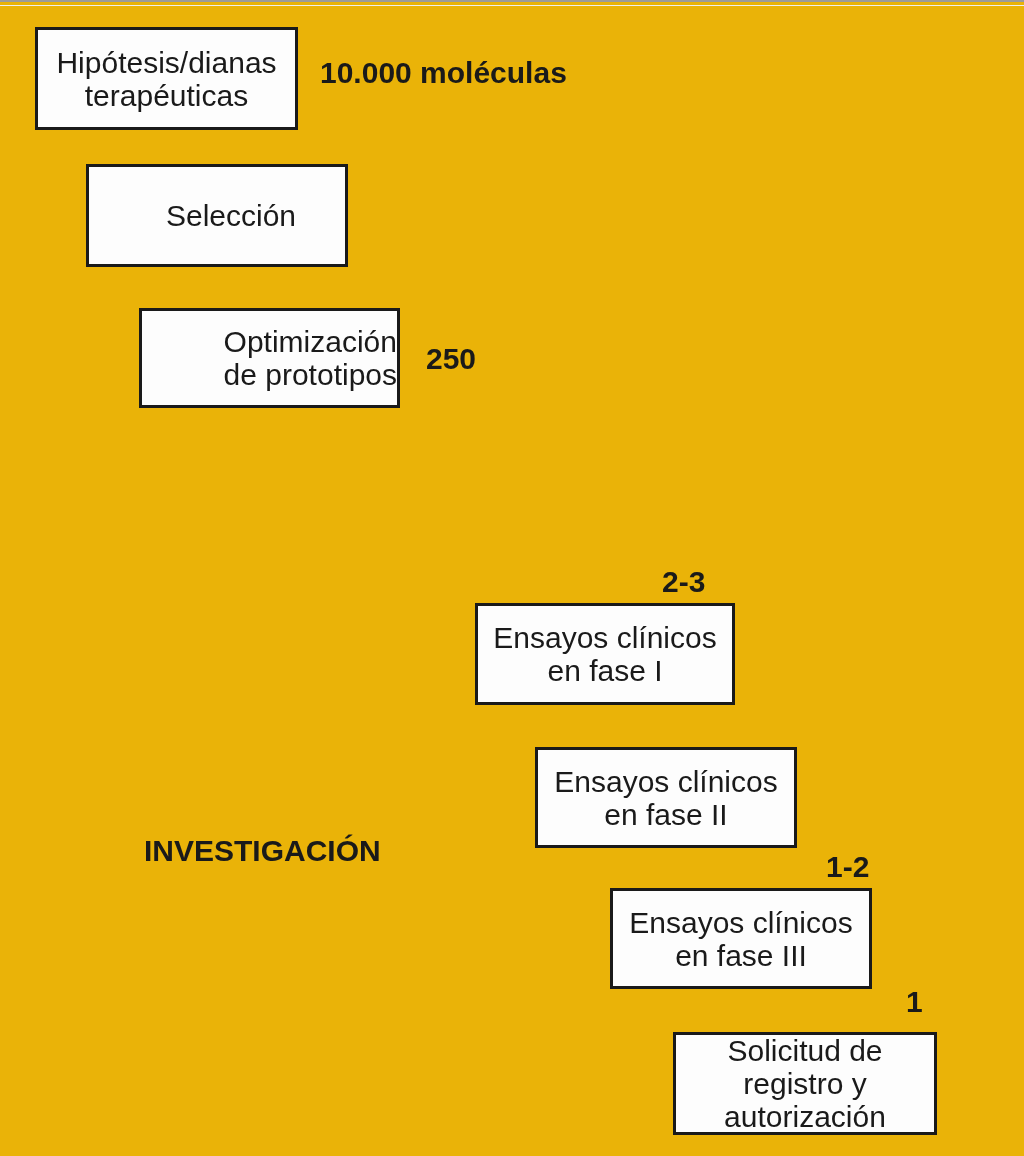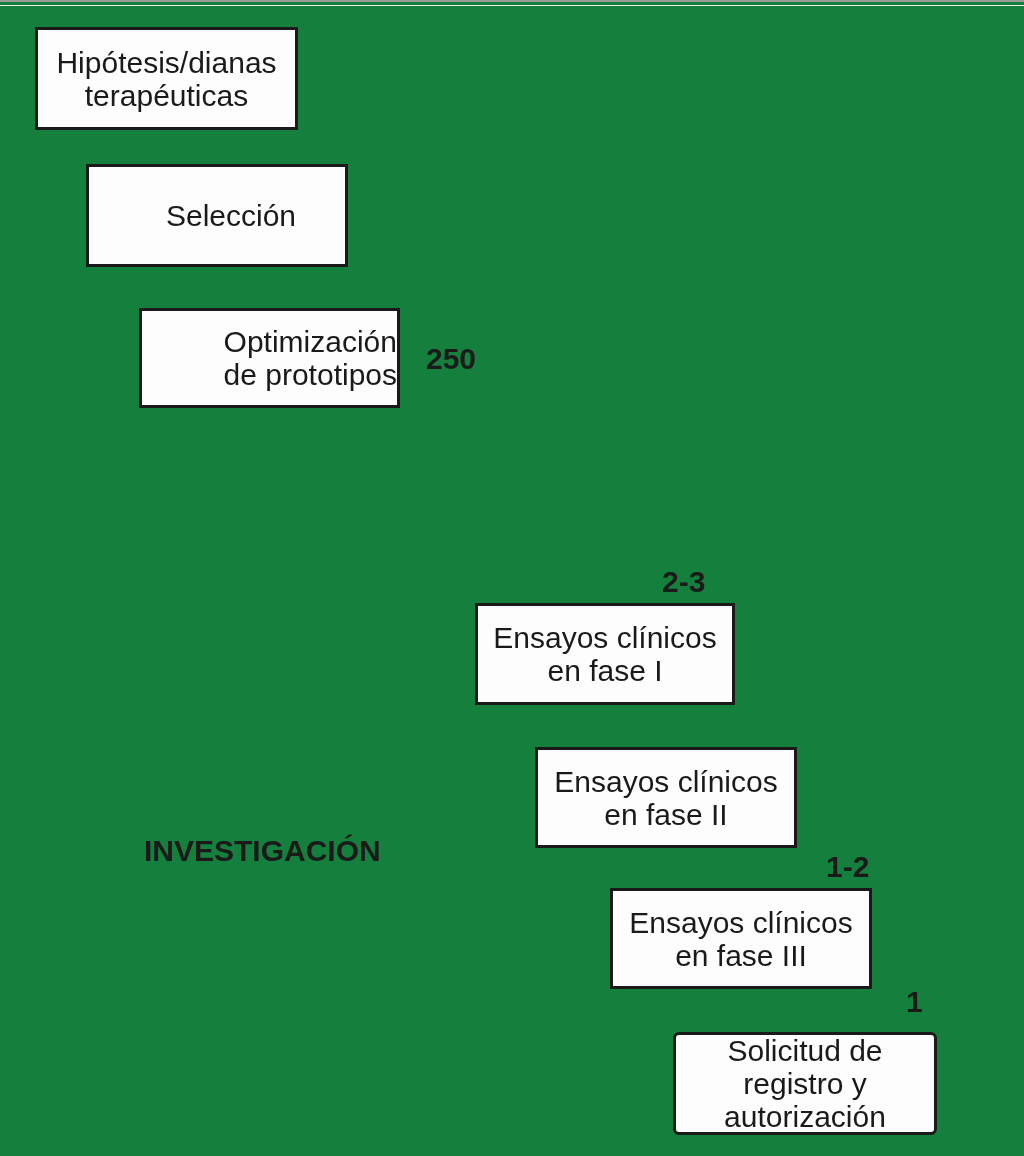--- a/index.html
+++ b/index.html
@@ -4,21 +4,21 @@
 <style>
   html, body {
     margin: 0;
     padding: 0;
     background: #ffffff;
   }
   .canvas {
     position: relative;
     width: 1024px;
     height: 1156px;
-    background: #15803d;
+    background: #eab308;
     overflow: hidden;
     font-family: "Liberation Sans", sans-serif;
     color: #1a1a1a;
   }
   .top-rule {
     position: absolute;
     left: 0; top: 0;
     width: 100%; height: 2px;
     background: #9b9b9b;
   }
@@ -50,21 +50,21 @@
     color: #1a1a1a;
   }
   
   .b0 { left: 35px;  top: 27px;   width: 263px; height: 103px; }
   .b1 { left: 86px;  top: 164px;  width: 262px; height: 103px; padding-left: 28px; }
   .b2 { left: 139px; top: 308px;  width: 261px; height: 100px; justify-content: flex-end; }
   .b3 { left: 198px; top: 452px;  width: 262px; height: 100px; }
   .b4 { left: 475px; top: 603px;  width: 260px; height: 102px; }
   .b5 { left: 535px; top: 747px;  width: 262px; height: 101px; }
   .b6 { left: 610px; top: 888px;  width: 262px; height: 101px; }
-  .b7 { left: 673px; top: 1032px; width: 264px; height: 103px; border-radius: 6px; }
+  .b7 { left: 673px; top: 1032px; width: 264px; height: 103px; }
   
   .c0 { left: 320px; top: 57px;  }
   .c1 { left: 426px; top: 343px; }
   .c2 { left: 662px; top: 566px; }
   .c3 { left: 826px; top: 851px; }
   .c4 { left: 906px; top: 986px; }
   
   .s0 { left: 547px; top: 183px; }
   .s1 { left: 144px; top: 835px; }
 </style>
@@ -97,19 +97,20 @@
   <div class="box b6">
     <span>Ensayos clínicos
 en fase III</span>
   </div>
   <div class="box b7">
     <span>Solicitud de
 registro y
 autorización</span>
   </div>
 
+  <div class="count c0">10.000 moléculas</div>
   <div class="count c1">250</div>
   <div class="count c2">2-3</div>
   <div class="count c3">1-2</div>
   <div class="count c4">1</div>
 
   <div class="section s1">INVESTIGACIÓN</div>
 </div>
 
 </body></html>

